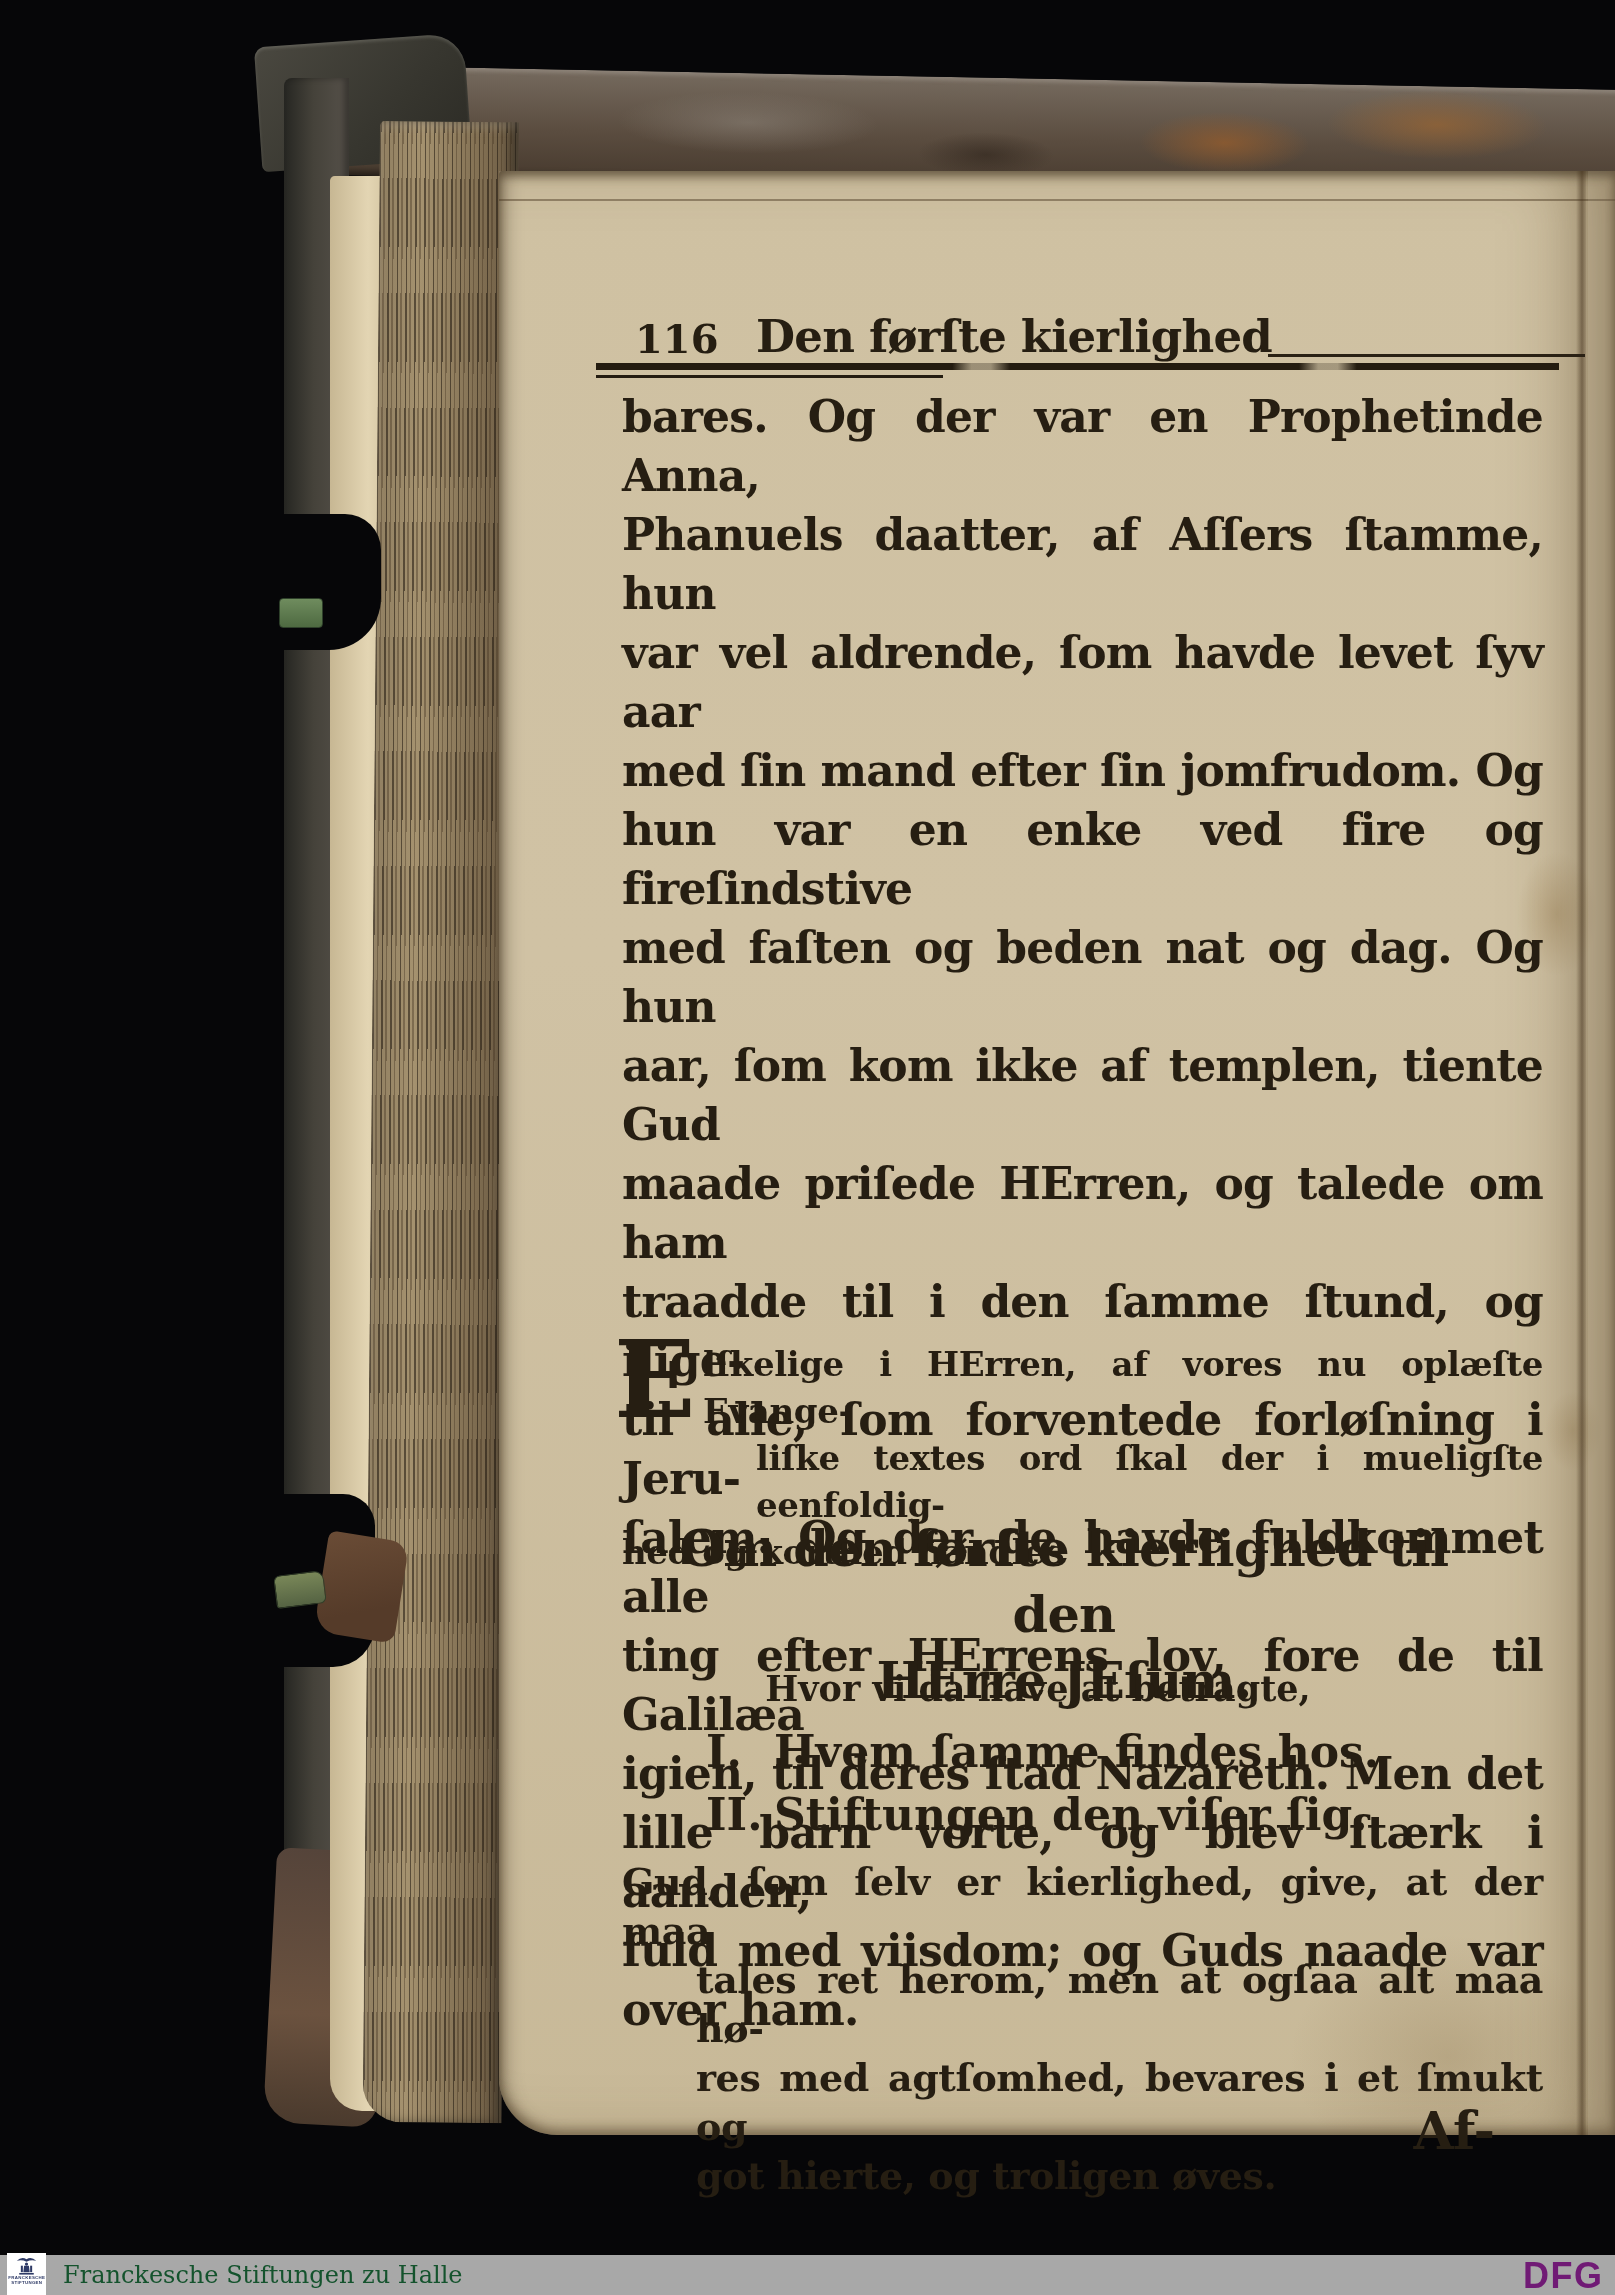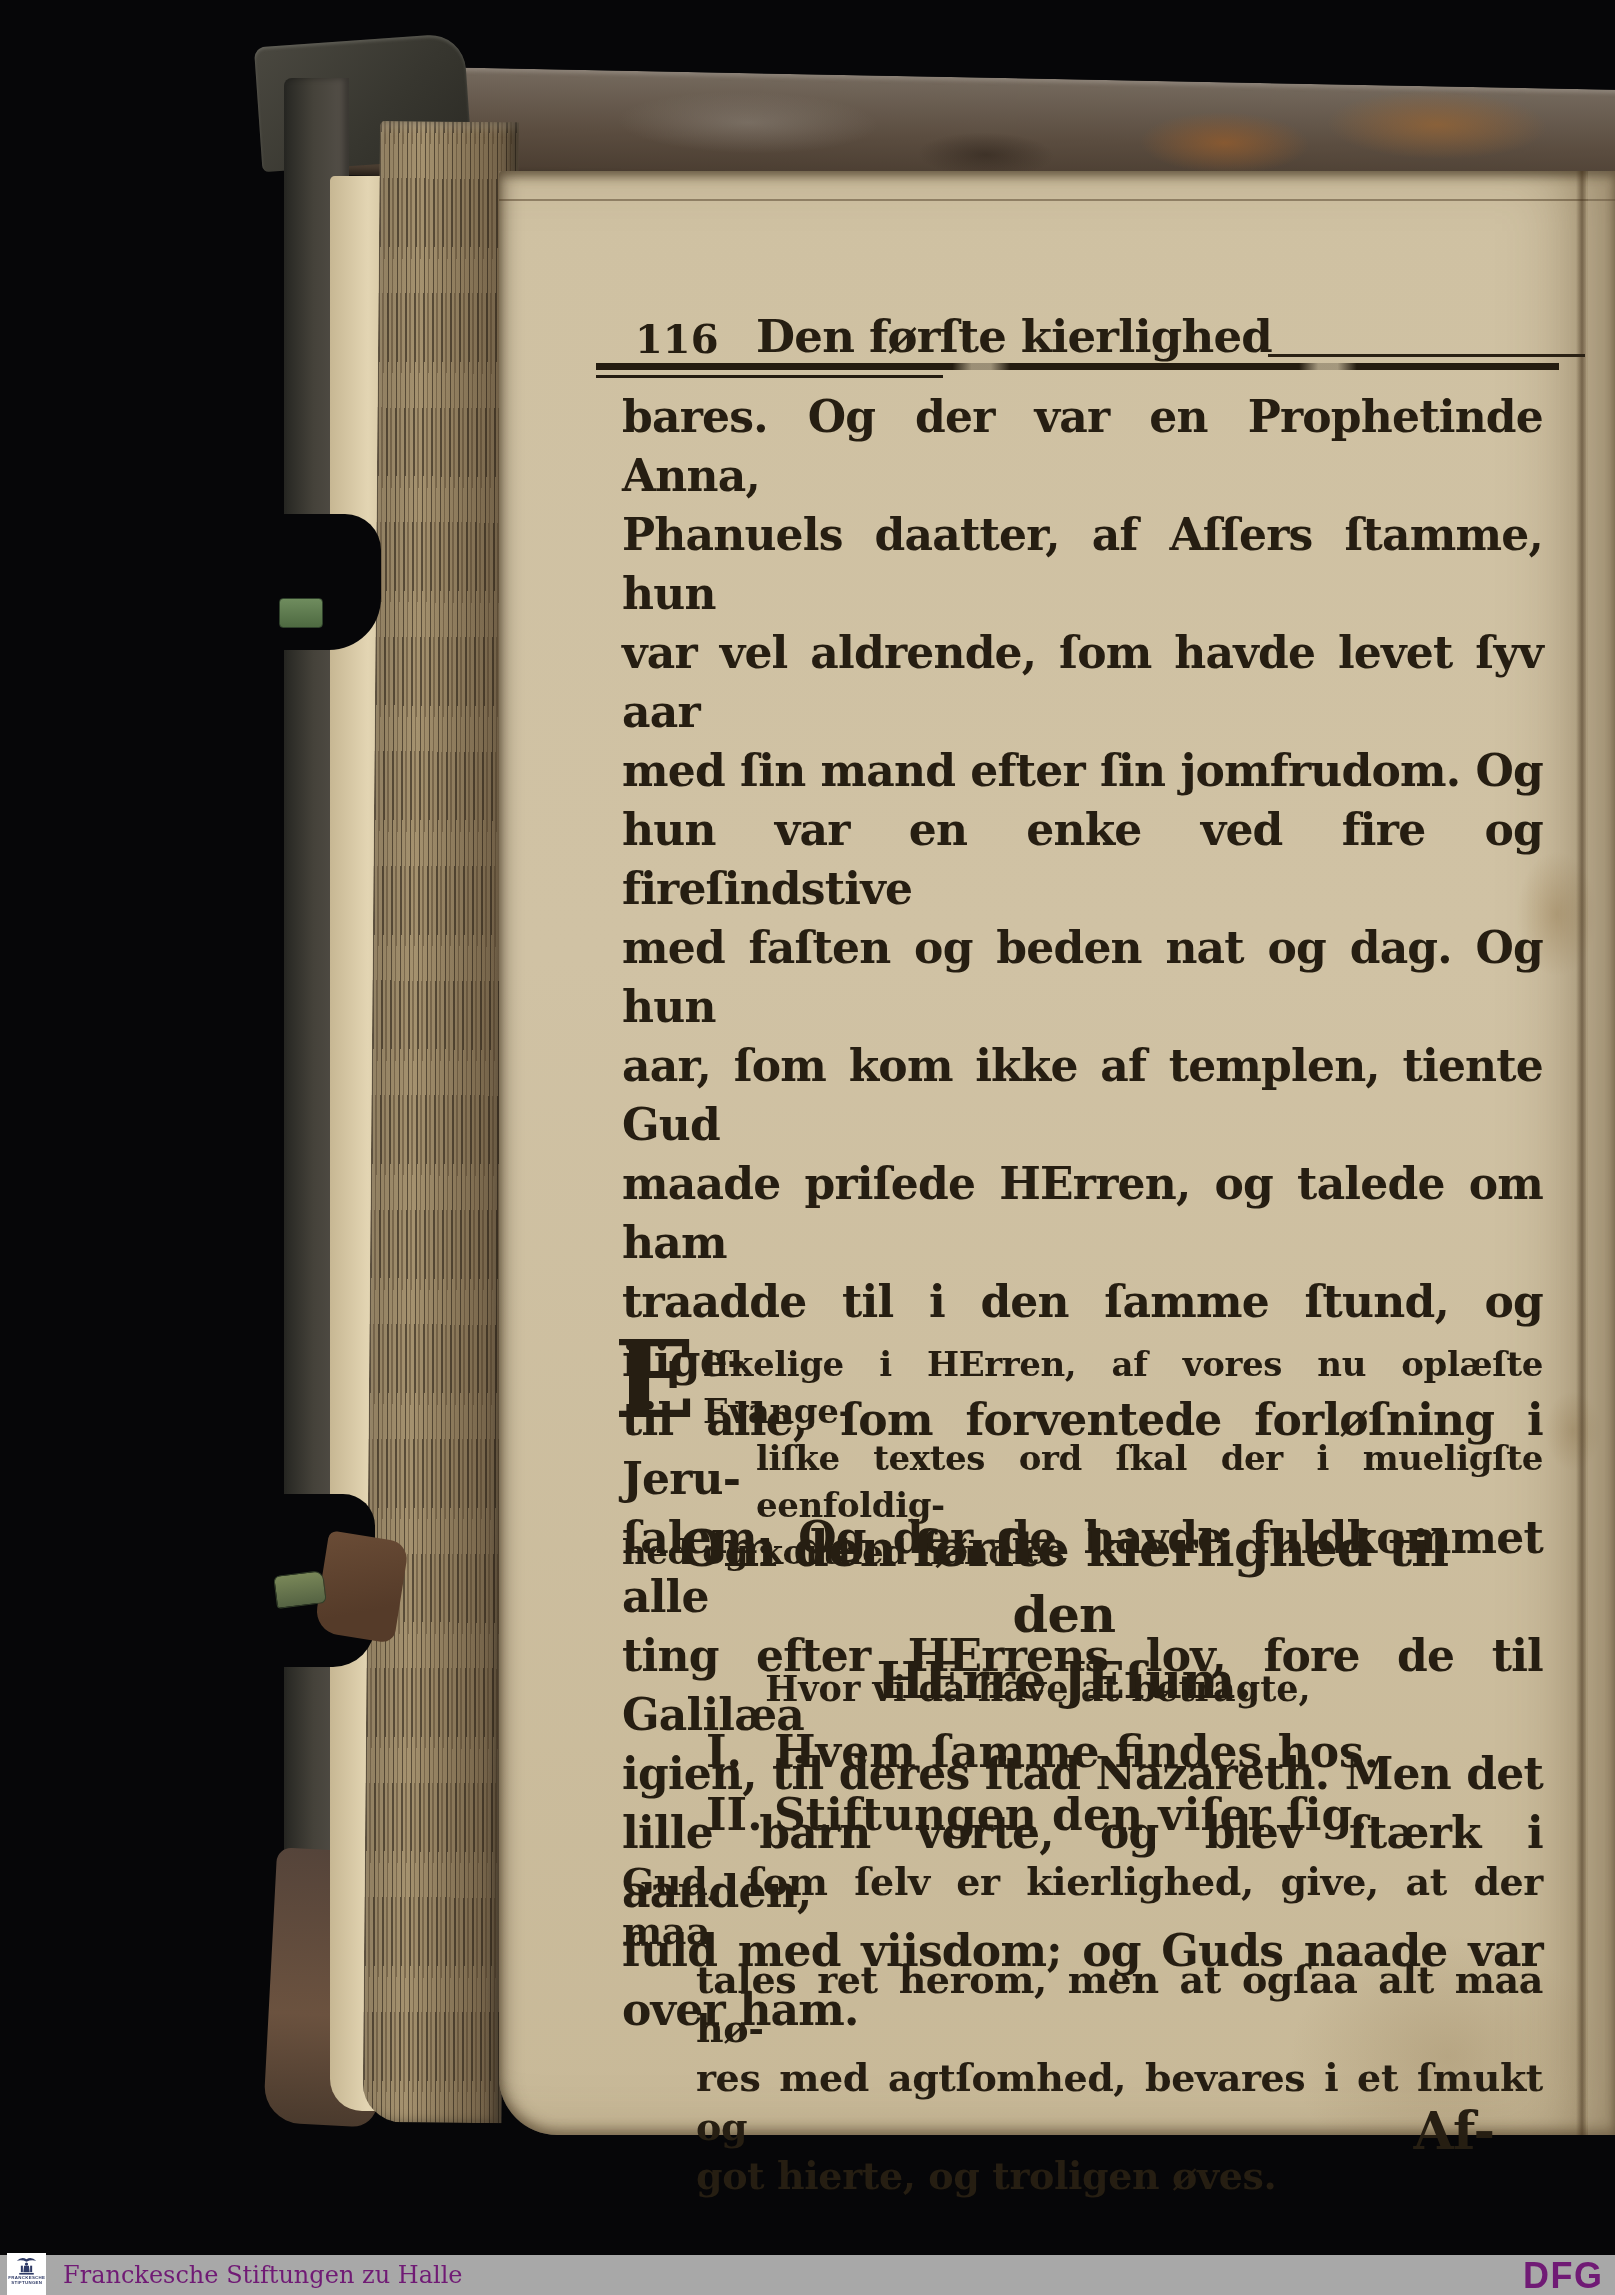--- a/index.html
+++ b/index.html
@@ -101,21 +101,21 @@
 
   
   .bar{position:absolute;left:0;top:2255px;width:1615px;height:40px;background:#a8a8a8;}
   .logo-box{position:absolute;left:7.3px;top:-1.6px;width:39px;height:42px;background:#ffffff;
     display:flex;flex-direction:column;align-items:center;justify-content:flex-start;padding-top:2.4px;
     box-sizing:border-box;}
   .logo-glyph{width:21px;height:19.4px;}
   .logo-text{font-family:"Liberation Sans",sans-serif;font-size:4.4px;line-height:5.3px;
     color:#2e3a66;font-weight:700;letter-spacing:0.3px;text-align:center;}
   .bar-label{position:absolute;left:63px;top:0;height:40px;line-height:40px;
-    font-family:"DejaVu Serif",serif;font-size:24px;color:#701a75;}
+    font-family:"DejaVu Serif",serif;font-size:24px;color:#14532d;}
   .dfg{position:absolute;right:11.3px;top:0;height:40px;line-height:42px;
     font-family:"Liberation Sans",sans-serif;font-weight:700;font-size:36px;
     letter-spacing:1.6px;color:#701a75;}
 </style>
 </head>
 <body>
 
 <div class="scene">
 
   <div class="leather-top"></div>

